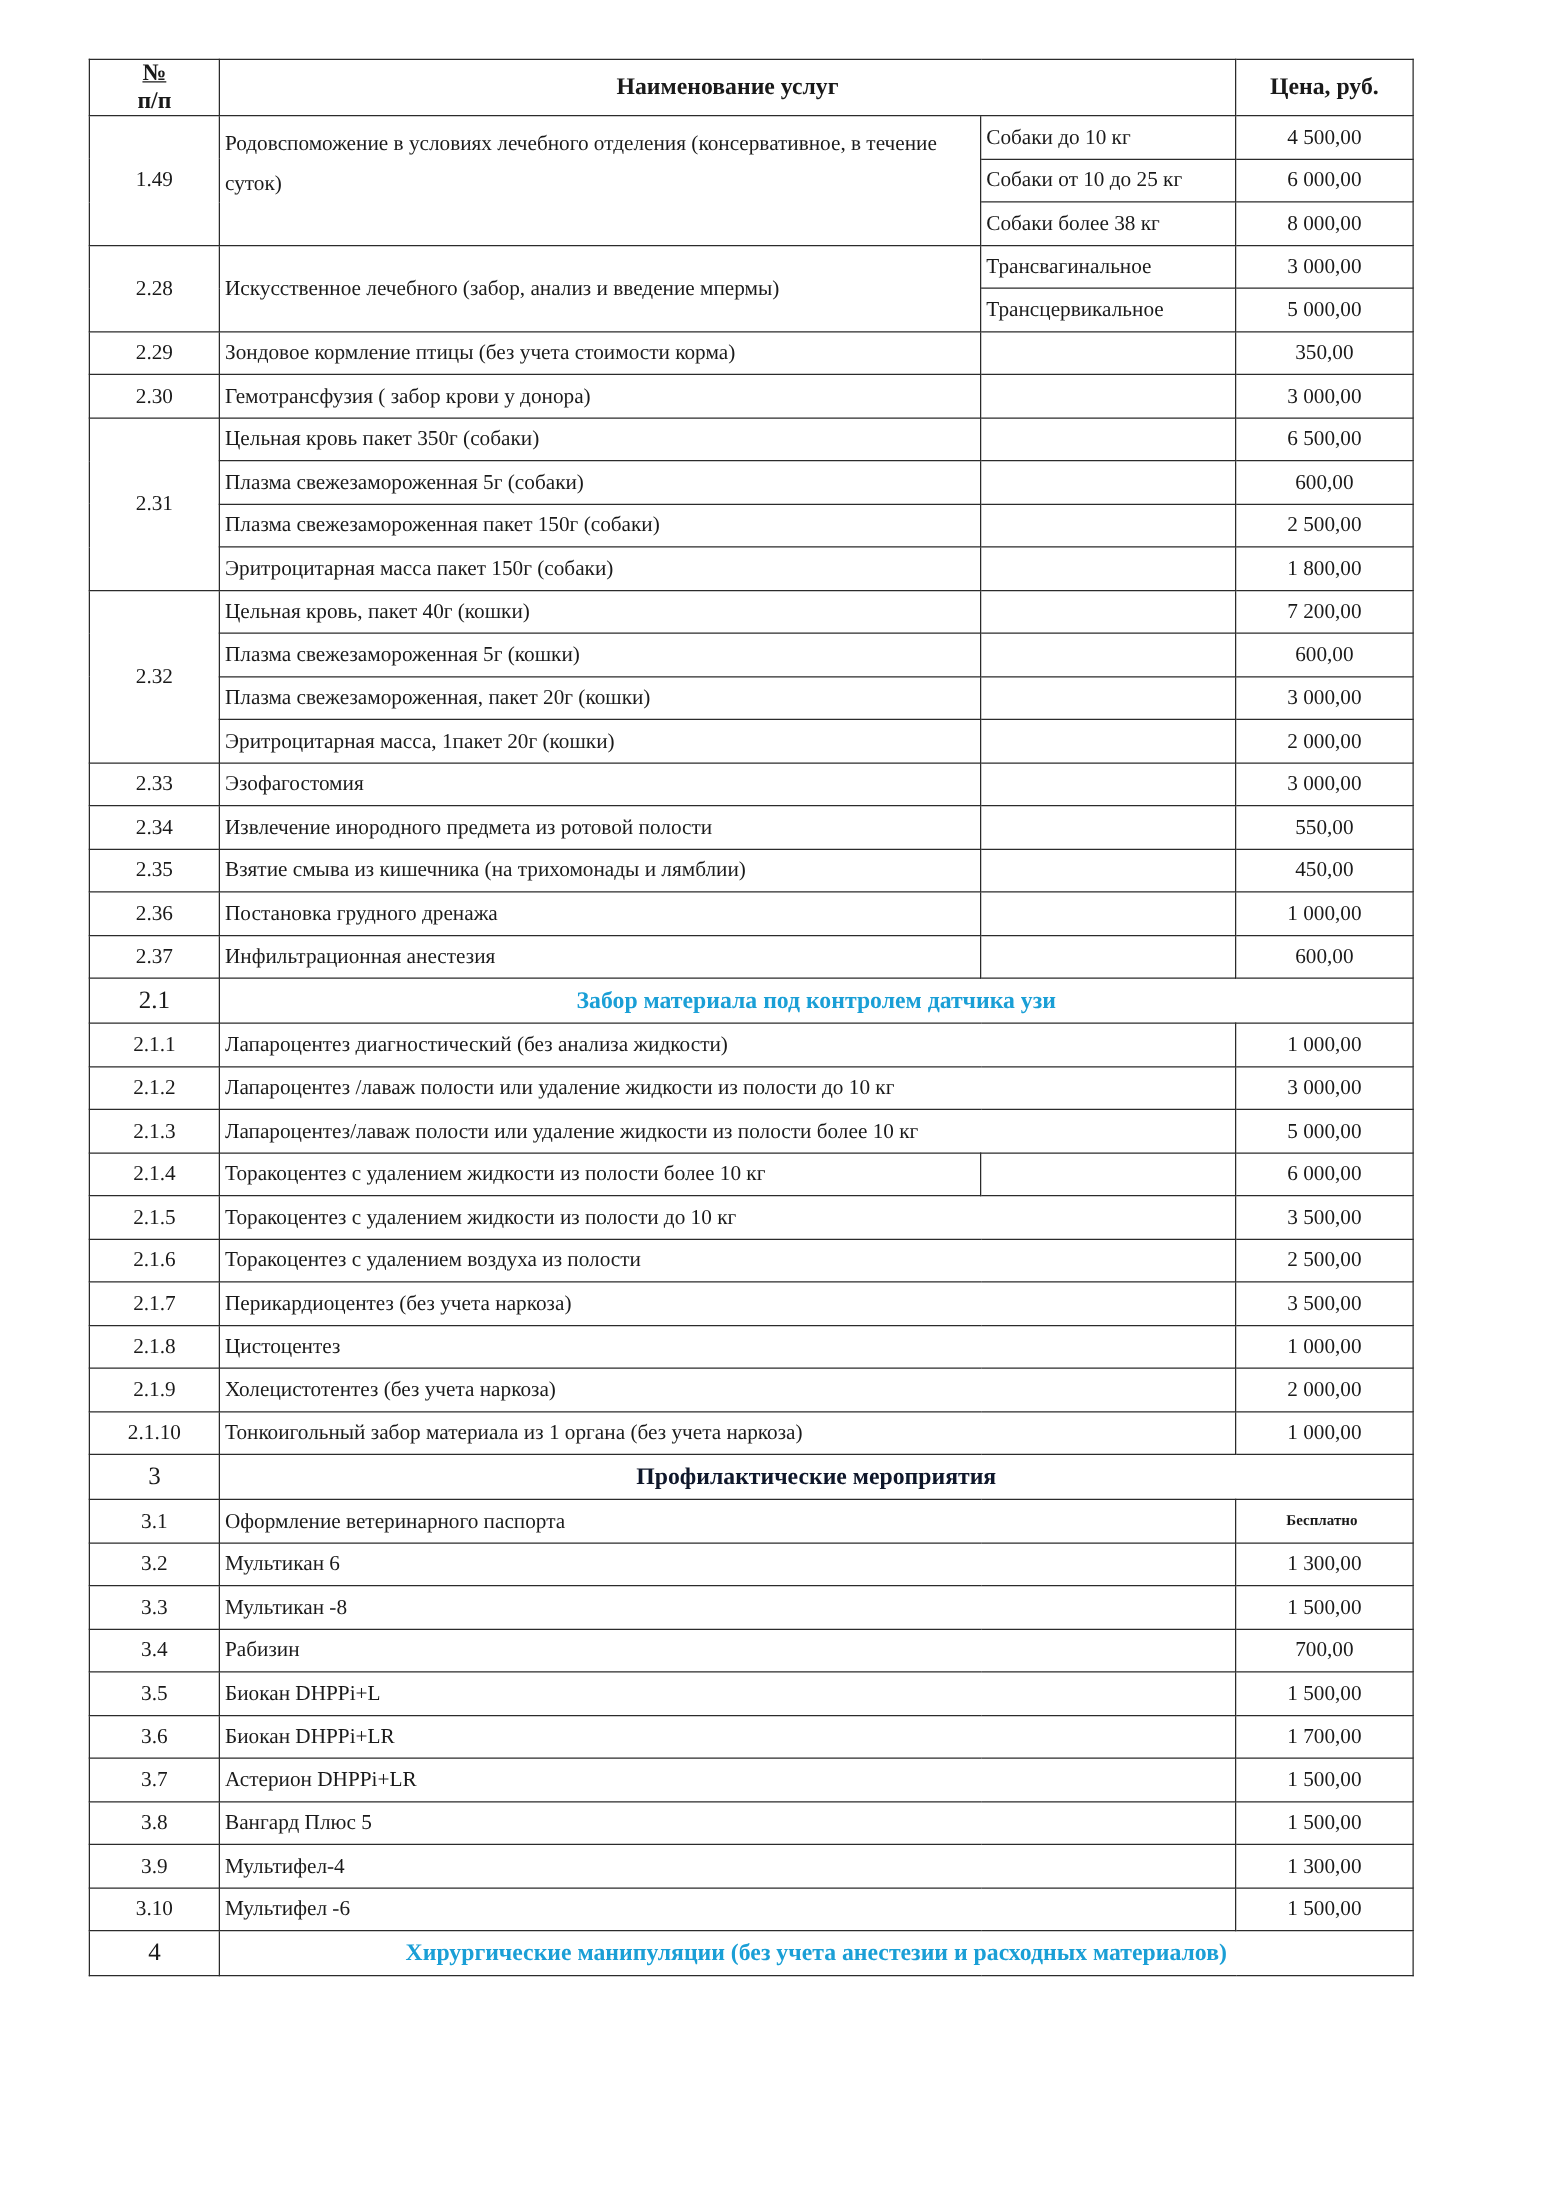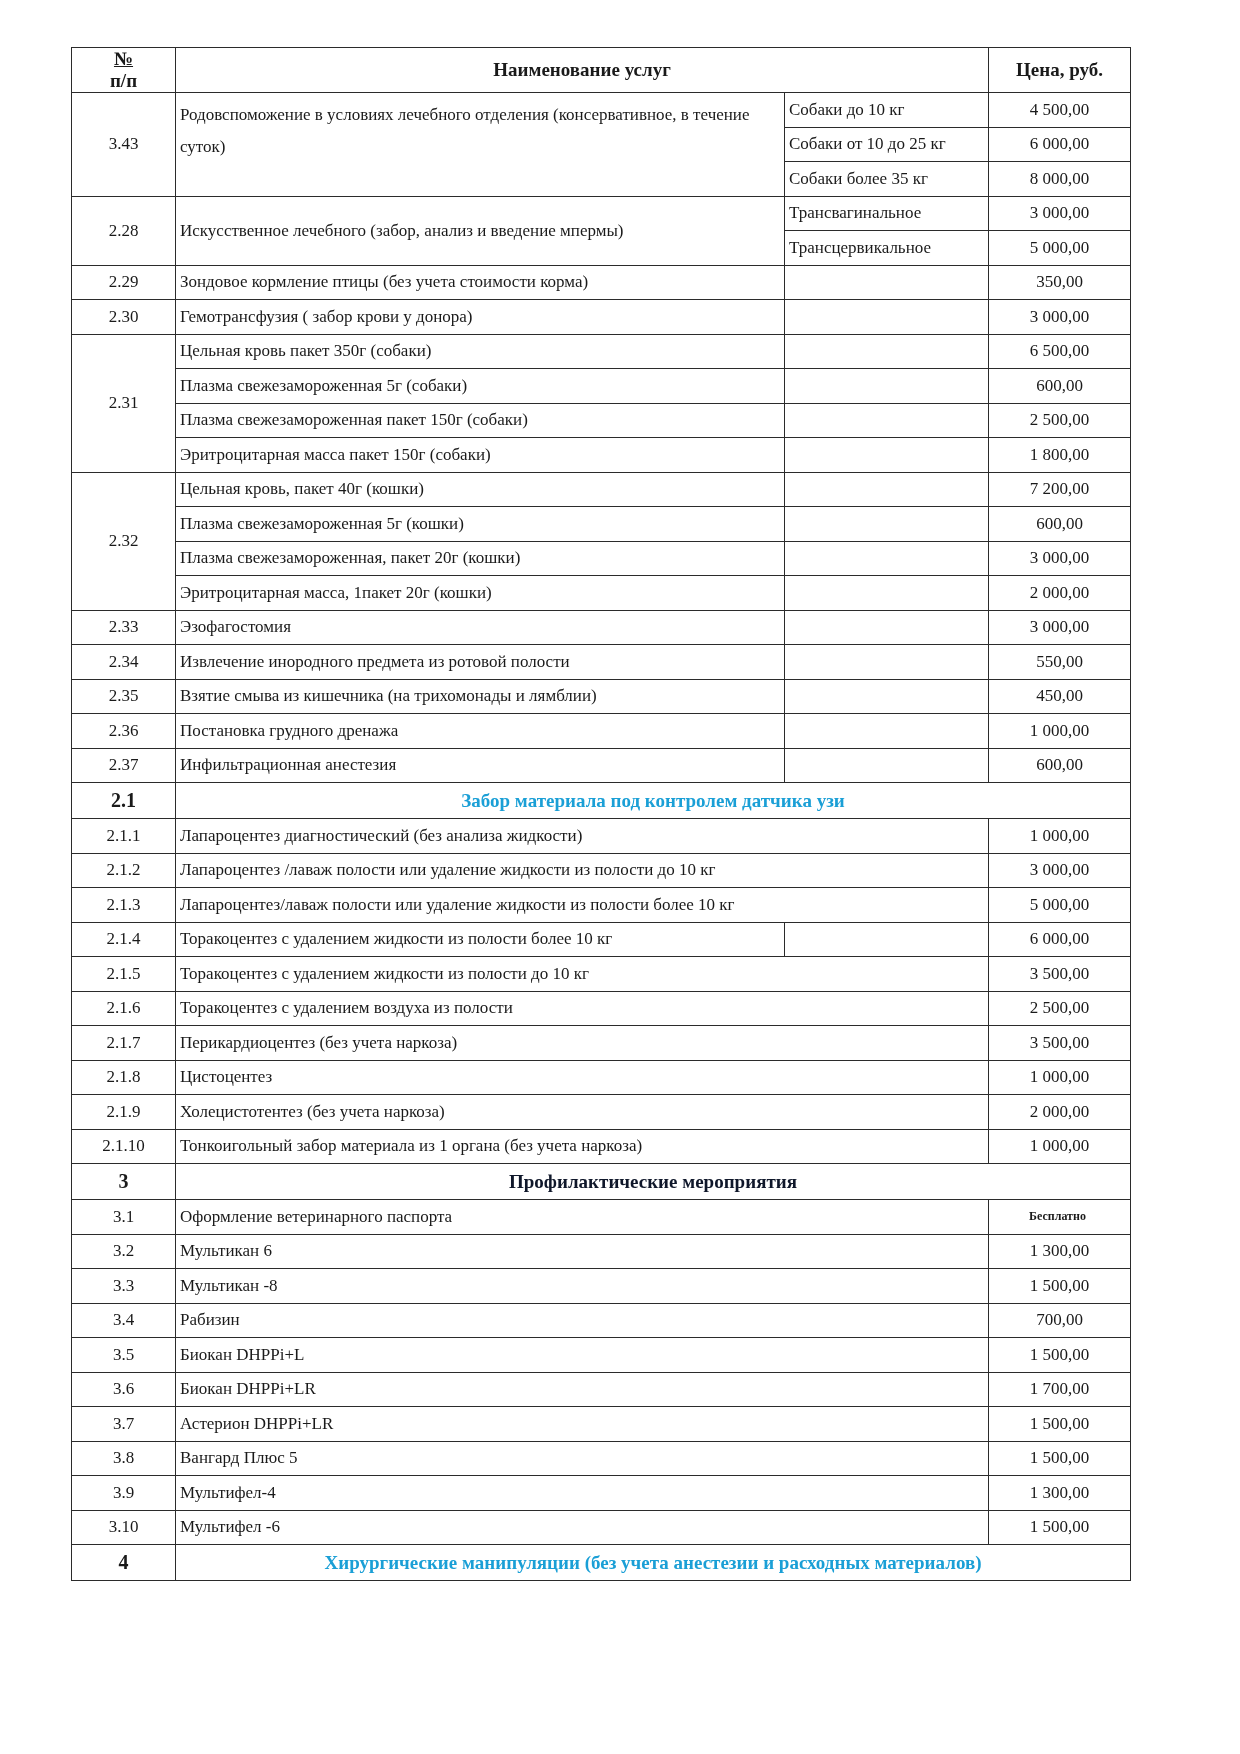--- a/index.html
+++ b/index.html
@@ -19,21 +19,21 @@
   th { font-weight:bold; font-size:19px; }
   th.h-num { line-height:22px; height:49px; }
   th.h-num .no { text-decoration:underline; }
   td.num { text-align:center; }
   td.price { text-align:center; padding-right:26px; }
   td.price.bold { font-weight:bold; padding-right:8px; font-size:12px; }
   td.name { text-align:left; }
   td.name.top { vertical-align:top; padding-top:6px; line-height:32px; }
   td.sub { text-align:left; }
   tr.section td { height:36px; }
-  tr.section td.snum { text-align:center; font-weight:bold; font-size:20px; }
+  tr.section td.snum { text-align:center; font-weight:normal; font-size:20px; }
   tr.section td.stitle { text-align:center; font-weight:bold; font-size:19px; color:#1a9fd6; }
   .bold-part { font-weight:normal; }
   .low { padding-top:10px; }
 </style>
 </head>
 <body>
 
 <table class="price">
   <colgroup>
     <col class="c-num">
@@ -44,31 +44,31 @@
   <thead>
     <tr>
       <th class="h-num"><span class="no">№</span><br><span>п/п</span></th>
       <th colspan="2">Наименование услуг</th>
       <th>Цена, руб.</th>
     </tr>
   </thead>
   <tbody>
 
     <tr>
-      <td rowspan="3" class="num">3.43</td>
+      <td rowspan="3" class="num">1.49</td>
       <td rowspan="3" class="name top">Родовспоможение в условиях лечебного отделения (консервативное, в течение суток)</td>
       <td class="sub">Собаки до 10 кг</td>
       <td class="price">4 500,00</td>
     </tr>
     <tr>
       <td class="sub">Собаки от 10 до 25 кг</td>
       <td class="price">6 000,00</td>
     </tr>
     <tr>
-      <td class="sub">Собаки более 35 кг</td>
+      <td class="sub">Собаки более 38 кг</td>
       <td class="price">8 000,00</td>
     </tr>
 
     <tr>
       <td rowspan="2" class="num">2.28</td>
       <td rowspan="2" class="name">Искусственное лечебного (забор, анализ и введение мпермы)</td>
       <td class="sub">Трансвагинальное</td>
       <td class="price">3 000,00</td>
     </tr>
     <tr>

